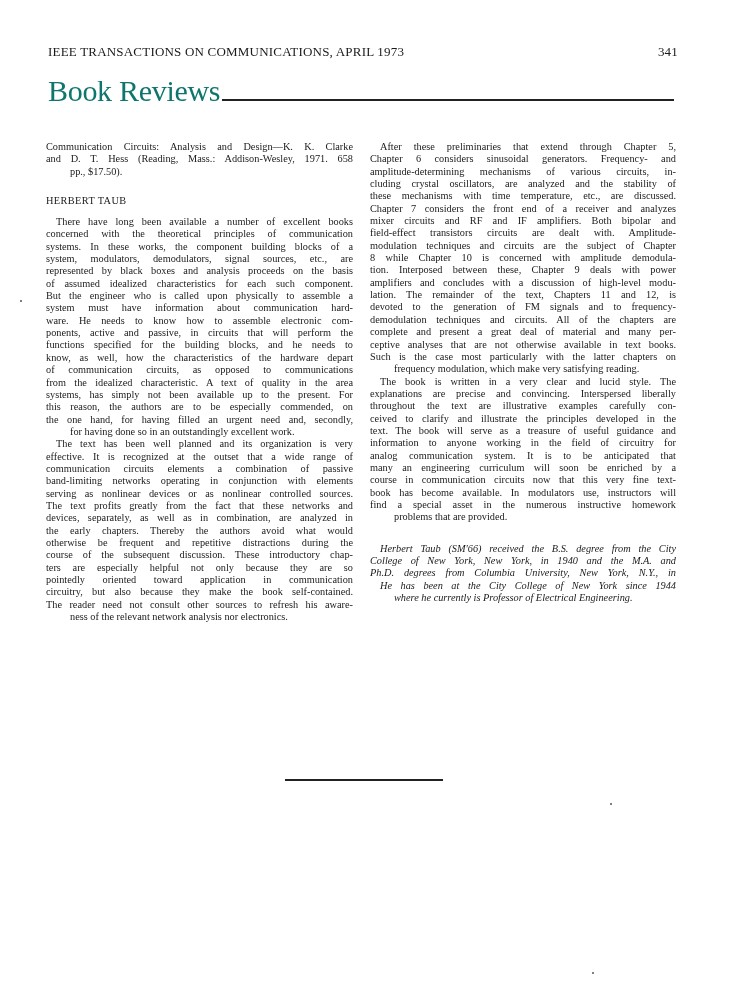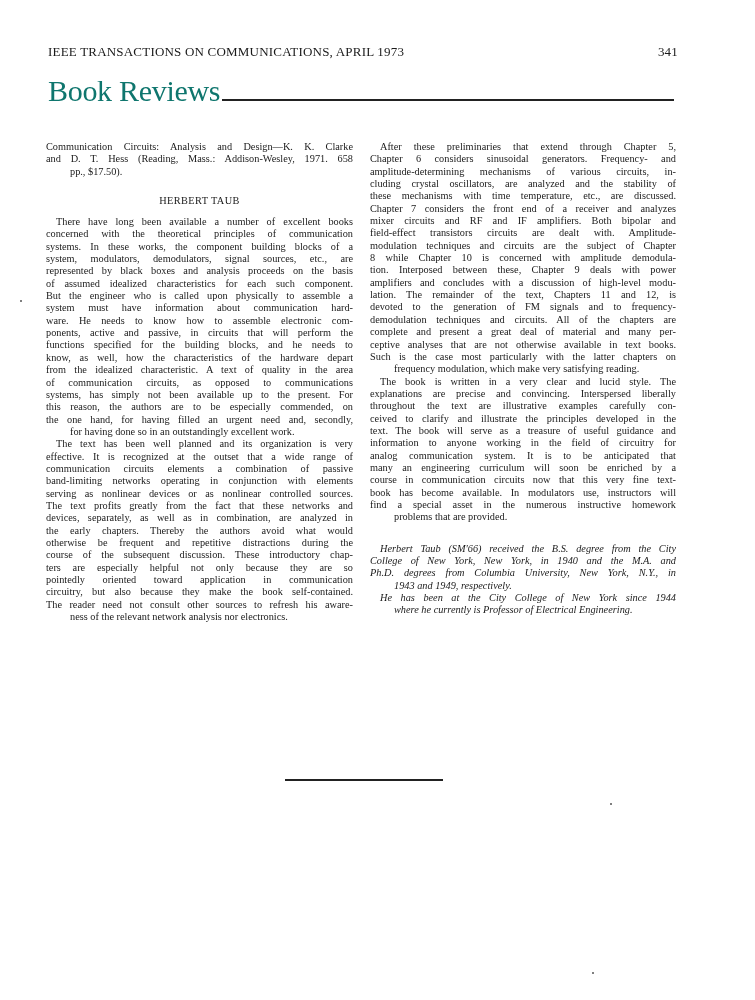--- a/index.html
+++ b/index.html
@@ -11,21 +11,21 @@
   .title-row { position: absolute; top: 70px; left: 48px; width: 626px; height: 36px; display: flex; align-items: flex-end; }
   .title { font-size: 30px; line-height: 30px; letter-spacing: -0.3px; color: #0f766e; white-space: nowrap; }
   .title-rule { flex: 1; height: 2px; background: #222; margin-left: 2px; margin-bottom: 5px; }
   .col { position: absolute; top: 141px; font-size: 10.3px; line-height: 12.35px; text-align: justify; }
   .col.left { left: 46px; width: 307px; }
   .col.right { left: 370px; width: 306px; }
   .line { display: block; white-space: nowrap; text-align: justify; text-align-last: justify; height: 12.35px; overflow: visible; }
   .line.last { text-align-last: left; padding-left: 24px; }
   .line.indent { padding-left: 10px; }
   .citation { margin-bottom: 17px; }
-  .author { text-align: center; font-size: 10.3px; letter-spacing: 0.4px; margin-bottom: 9px; height: 12px; }
+  .author { text-align: left; font-size: 10.3px; letter-spacing: 0.4px; margin-bottom: 9px; height: 12px; }
   .bio { margin-top: 19px; font-style: italic; }
   .bottom-rule { position: absolute; top: 779px; left: 285px; width: 158px; height: 1.5px; background: #222; }
   .speck { position: absolute; width: 2px; height: 2px; background: #555; border-radius: 1px; }
 </style>
 </head>
 <body>
 
 <div class="running-head">
   <span>IEEE TRANSACTIONS ON COMMUNICATIONS, APRIL 1973</span>
   <span class="page-num">341</span>
@@ -50,22 +50,22 @@
     <span class="line">systems. In these works, the component building blocks of a</span>
     <span class="line">system, modulators, demodulators, signal sources, etc., are</span>
     <span class="line">represented by black boxes and analysis proceeds on the basis</span>
     <span class="line">of assumed idealized characteristics for each such component.</span>
     <span class="line">But the engineer who is called upon physically to assemble a</span>
     <span class="line">system must have information about communication hard-</span>
     <span class="line">ware. He needs to know how to assemble electronic com-</span>
     <span class="line">ponents, active and passive, in circuits that will perform the</span>
     <span class="line">functions specified for the building blocks, and he needs to</span>
     <span class="line">know, as well, how the characteristics of the hardware depart</span>
+    <span class="line">of communication circuits, as opposed to communications</span>
     <span class="line">from the idealized characteristic. A text of quality in the area</span>
-    <span class="line">of communication circuits, as opposed to communications</span>
     <span class="line">systems, has simply not been available up to the present. For</span>
     <span class="line">this reason, the authors are to be especially commended, on</span>
     <span class="line">the one hand, for having filled an urgent need and, secondly,</span>
     <span class="line last">for having done so in an outstandingly excellent work.</span>
   </div>
   <div>
     <span class="line indent">The text has been well planned and its organization is very</span>
     <span class="line">effective. It is recognized at the outset that a wide range of</span>
     <span class="line">communication circuits elements a combination of passive</span>
     <span class="line">band-limiting networks operating in conjunction with elements</span>
@@ -117,21 +117,20 @@
     <span class="line">course in communication circuits now that this very fine text-</span>
     <span class="line">book has become available. In modulators use, instructors will</span>
     <span class="line">find a special asset in the numerous instructive homework</span>
     <span class="line last">problems that are provided.</span>
   </div>
 
   <div class="bio">
     <span class="line indent">Herbert Taub (SM'66) received the B.S. degree from the City</span>
     <span class="line">College of New York, New York, in 1940 and the M.A. and</span>
     <span class="line">Ph.D. degrees from Columbia University, New York, N.Y., in</span>
-    <span class="line last">1943 and 1949, respectively.</span>
     <span class="line indent">He has been at the City College of New York since 1944</span>
     <span class="line last">where he currently is Professor of Electrical Engineering.</span>
   </div>
 </div>
 
 <div class="bottom-rule"></div>
 
 <span class="speck" style="left:20px;top:300px"></span>
 <span class="speck" style="left:610px;top:803px"></span>
 <span class="speck" style="left:592px;top:972px"></span>

